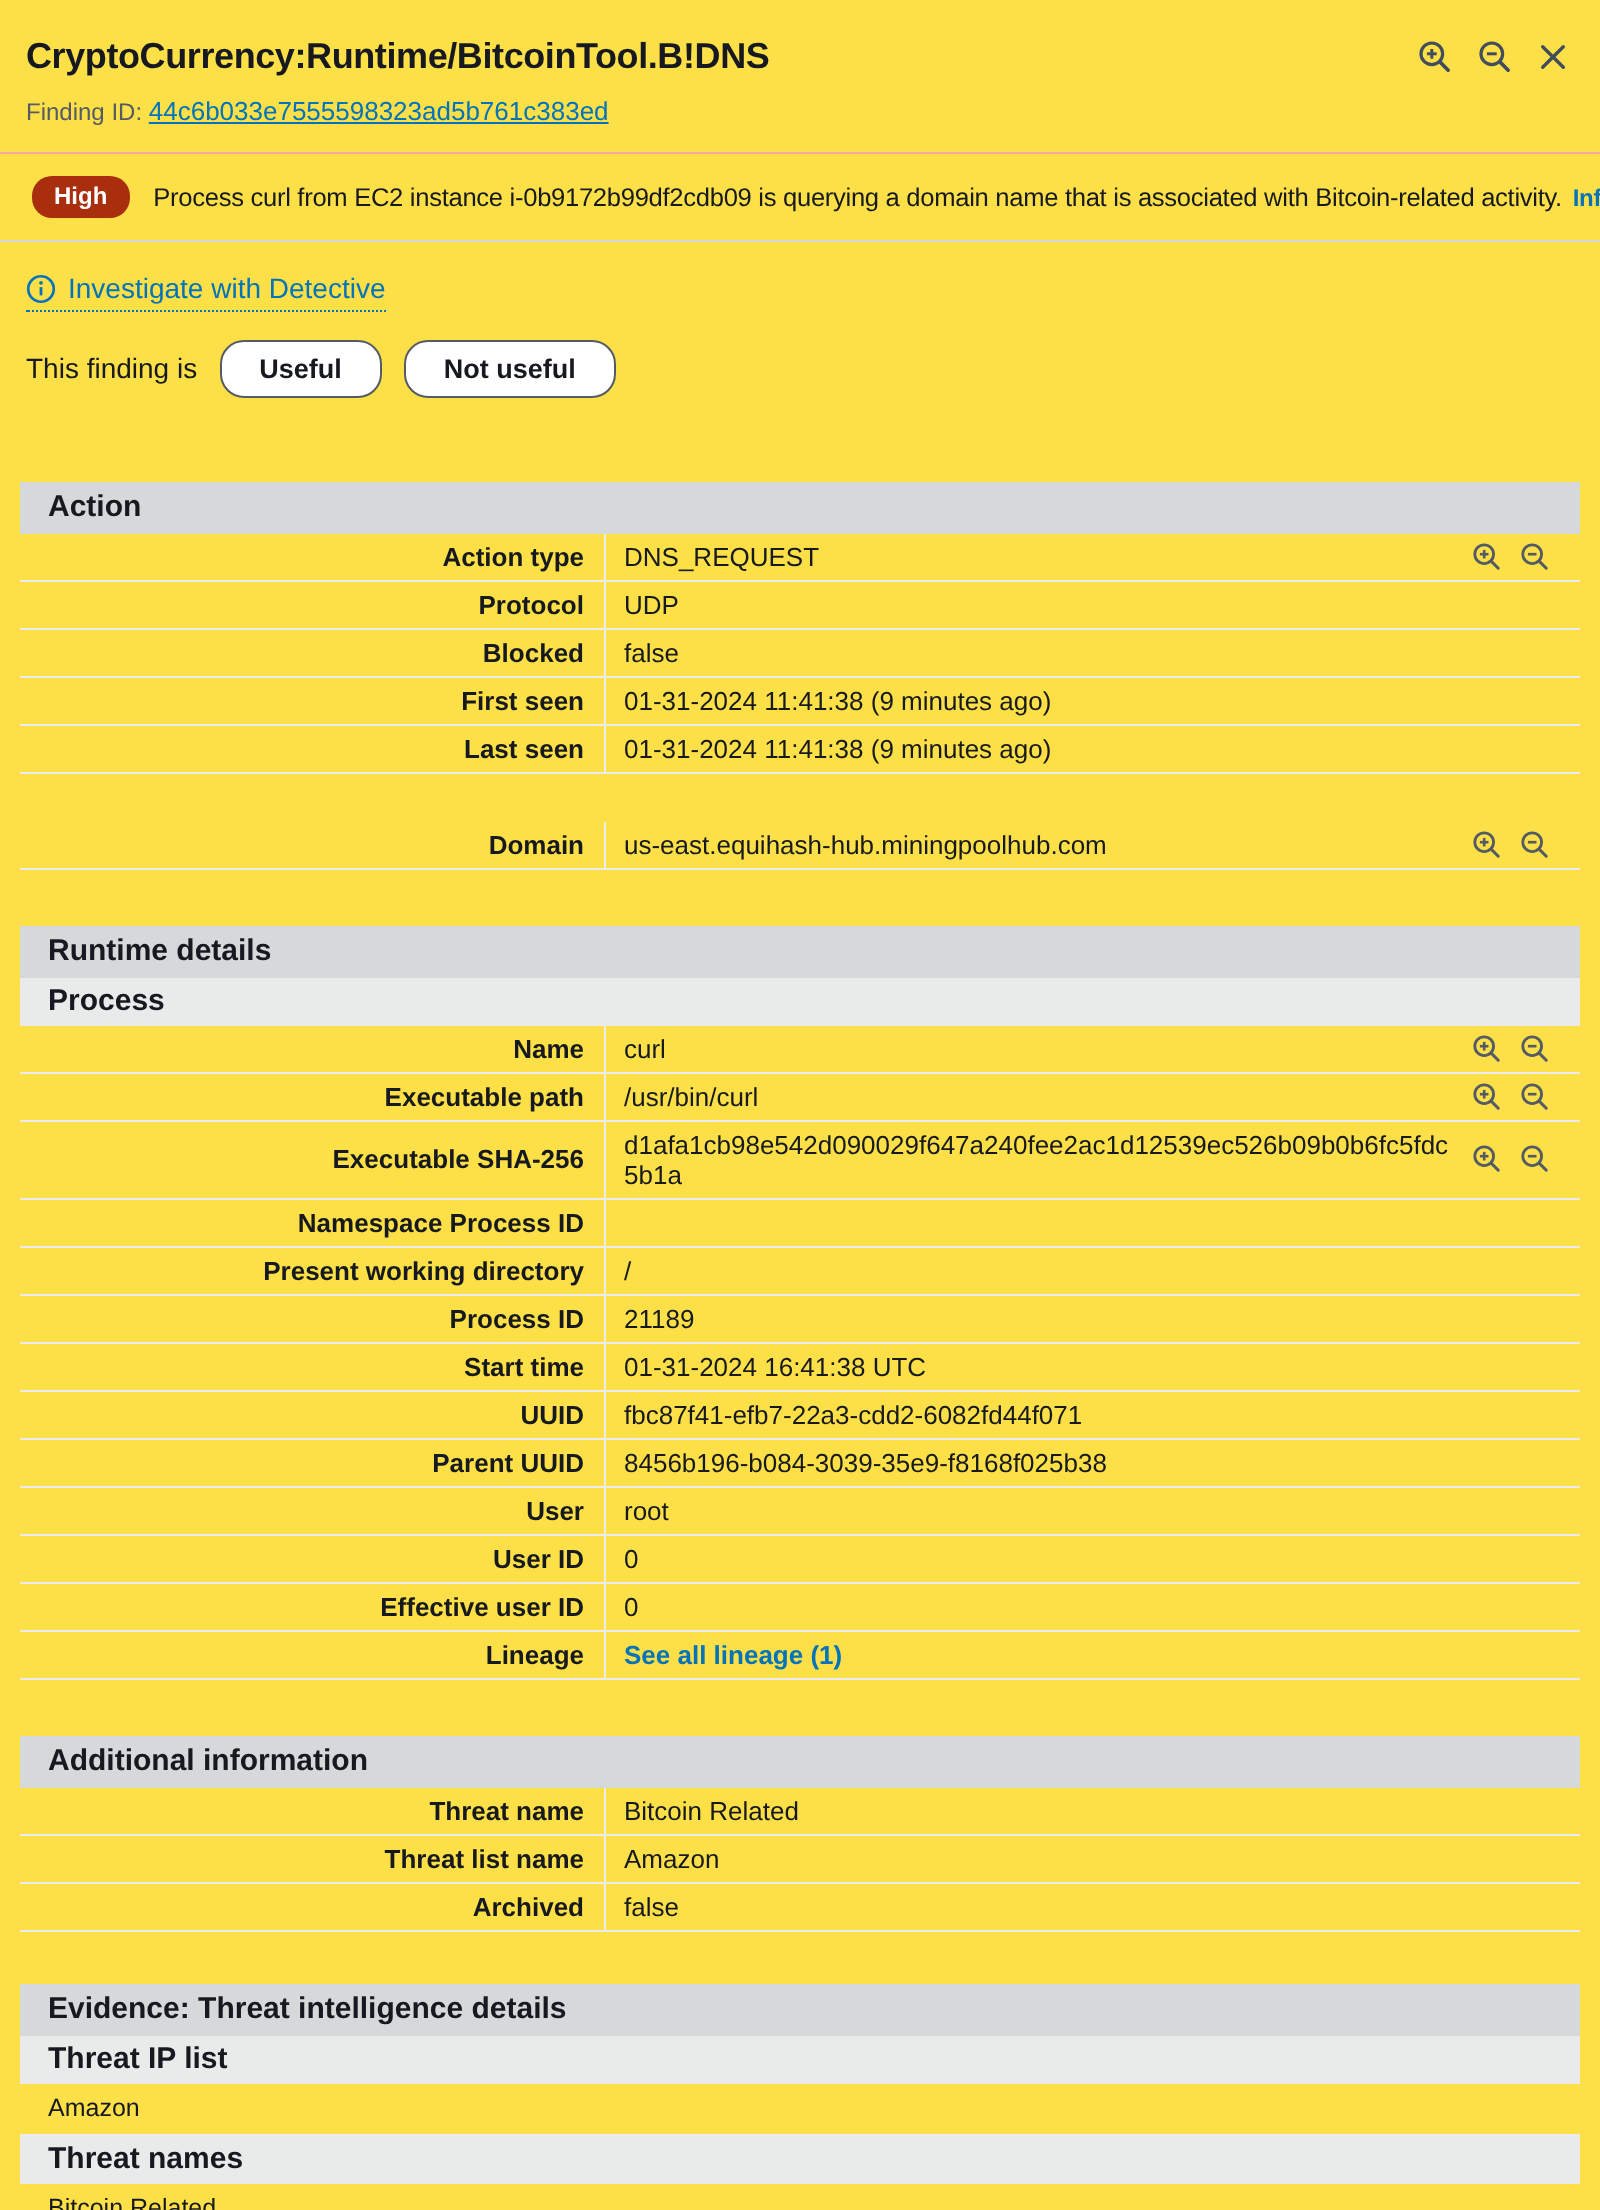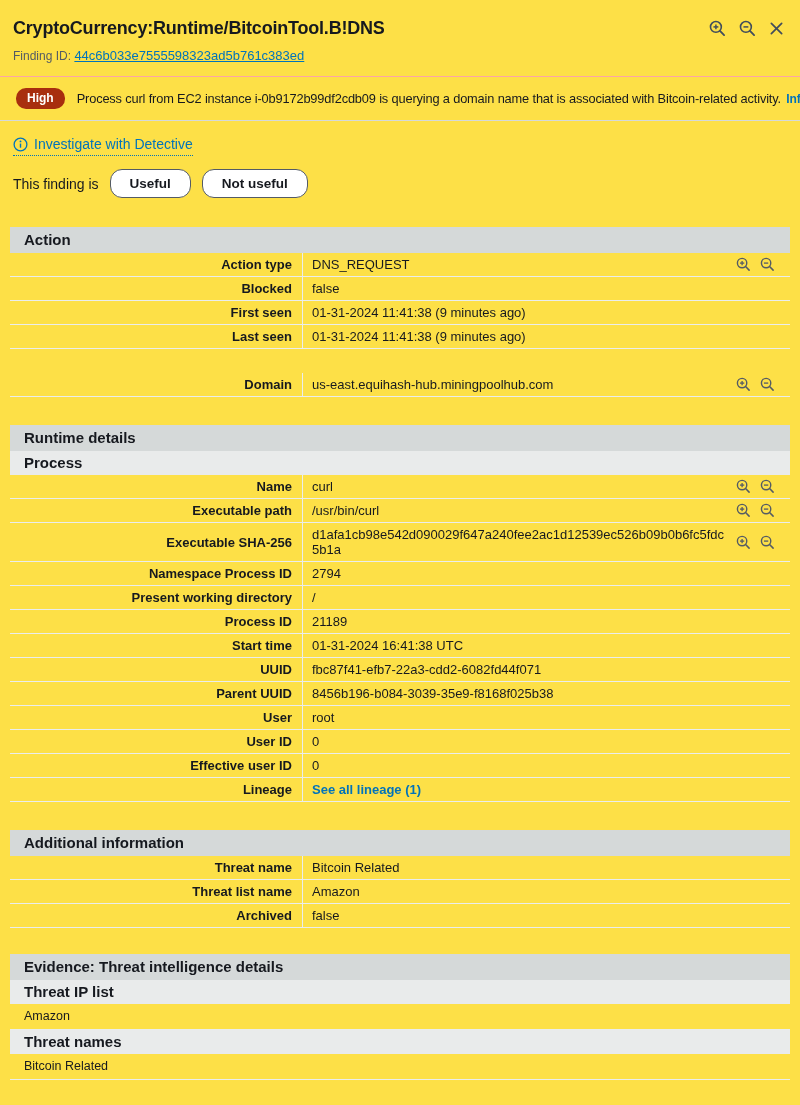--- a/index.html
+++ b/index.html
@@ -26,21 +26,21 @@
   
   .investigate-row { margin:15px 16px 0 13px; }
   .investigate-link { display:inline-flex; align-items:center; gap:6px; color:#0073bb; font-size:14px;
     text-decoration:none; border-bottom:1px dotted #0073bb; padding-bottom:3px; }
   .feedback-row { margin:13px 16px 0 13px; display:flex; align-items:center; gap:11px; font-size:14px; }
   .btn { background:#fff; border:1px solid #545b64; border-radius:12px; color:#16191f;
     font-family:"Liberation Sans", sans-serif; font-weight:bold; font-size:13.5px; padding:6px 19px; cursor:pointer; }
 
   
   .section { margin:0 10px; }
-  .mt-action { margin-top:29px; }
+  .mt-action { margin-top:42px; }
   .mt-section { margin-top:28px; }
   .section-header { background:#d5d9d9; font-size:15px; font-weight:bold; padding:4px 14px 5px; color:#16191f; }
   .sub-header { background:#e9ebeb; font-size:15px; font-weight:bold; padding:3px 14px 4px; color:#16191f; }
 
   .kv-row { display:flex; align-items:center; border-bottom:1px solid #eaeded; font-size:13px; min-height:23px; }
   .kv-label { flex:0 0 293px; text-align:right; font-weight:bold; padding:4px 10px 4px 0;
     border-right:1px solid #eaeded; align-self:stretch; display:flex; align-items:center; justify-content:flex-end; }
   .kv-value { flex:1; padding:4px 10px 4px 9px; overflow-wrap:anywhere; color:#16191f; }
   .kv-value a { color:#0073bb; font-weight:bold; text-decoration:none; overflow-wrap:normal; }
   .row-icons { display:flex; gap:9px; padding-right:15px; color:#545b64; flex-shrink:0; }
@@ -128,20 +128,24 @@
         <span class="icon-btn">
             <svg width="15" height="15" viewBox="0 0 16 16">
               <circle cx="6.5" cy="6.5" r="5" fill="none" stroke="currentColor" stroke-width="1.5"></circle>
               <line x1="10.2" y1="10.2" x2="14" y2="14" stroke="currentColor" stroke-width="1.6" stroke-linecap="round"></line>
               <line x1="4.2" y1="6.5" x2="8.8" y2="6.5" stroke="currentColor" stroke-width="1.4"></line>
             </svg>
           </span>
       </div>
     </div>
     <div class="kv-row">
+      <div class="kv-label">Protocol</div>
+      <div class="kv-value">UDP</div>
+    </div>
+    <div class="kv-row">
       <div class="kv-label">Blocked</div>
       <div class="kv-value">false</div>
     </div>
     <div class="kv-row">
       <div class="kv-label">First seen</div>
       <div class="kv-value">01-31-2024 11:41:38 (9 minutes ago)</div>
     </div>
     <div class="kv-row">
       <div class="kv-label">Last seen</div>
       <div class="kv-value">01-31-2024 11:41:38 (9 minutes ago)</div>
@@ -234,21 +238,20 @@
             <svg width="15" height="15" viewBox="0 0 16 16">
               <circle cx="6.5" cy="6.5" r="5" fill="none" stroke="currentColor" stroke-width="1.5"></circle>
               <line x1="10.2" y1="10.2" x2="14" y2="14" stroke="currentColor" stroke-width="1.6" stroke-linecap="round"></line>
               <line x1="4.2" y1="6.5" x2="8.8" y2="6.5" stroke="currentColor" stroke-width="1.4"></line>
             </svg>
           </span>
       </div>
     </div>
     <div class="kv-row">
       <div class="kv-label">Namespace Process ID</div>
-      <div class="kv-value">2794</div>
     </div>
     <div class="kv-row">
       <div class="kv-label">Present working directory</div>
       <div class="kv-value">/</div>
     </div>
     <div class="kv-row">
       <div class="kv-label">Process ID</div>
       <div class="kv-value">21189</div>
     </div>
     <div class="kv-row">

